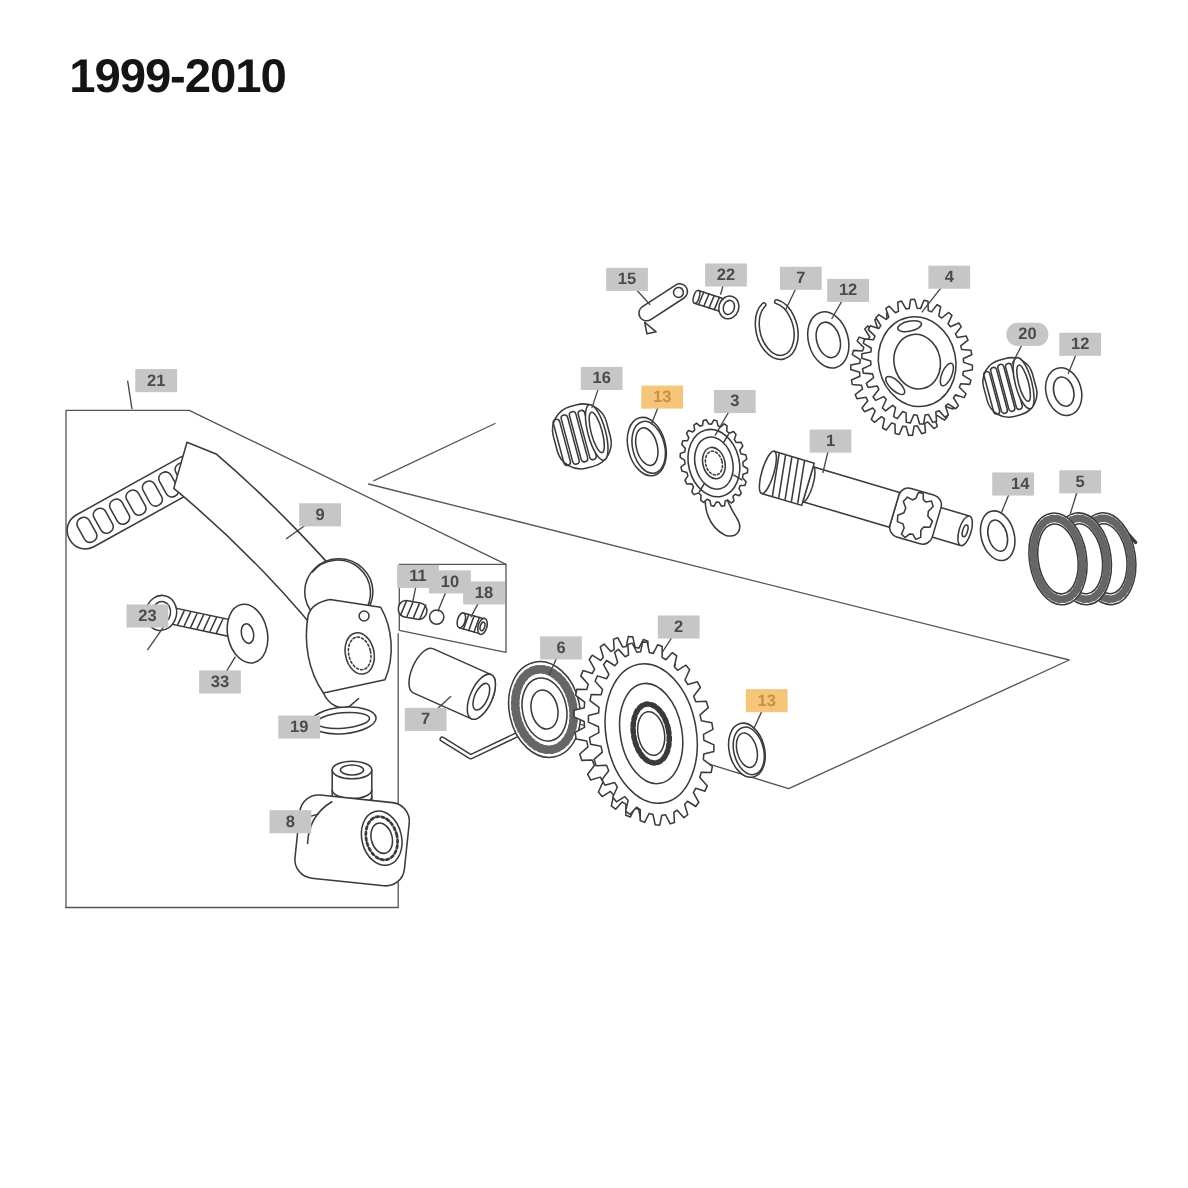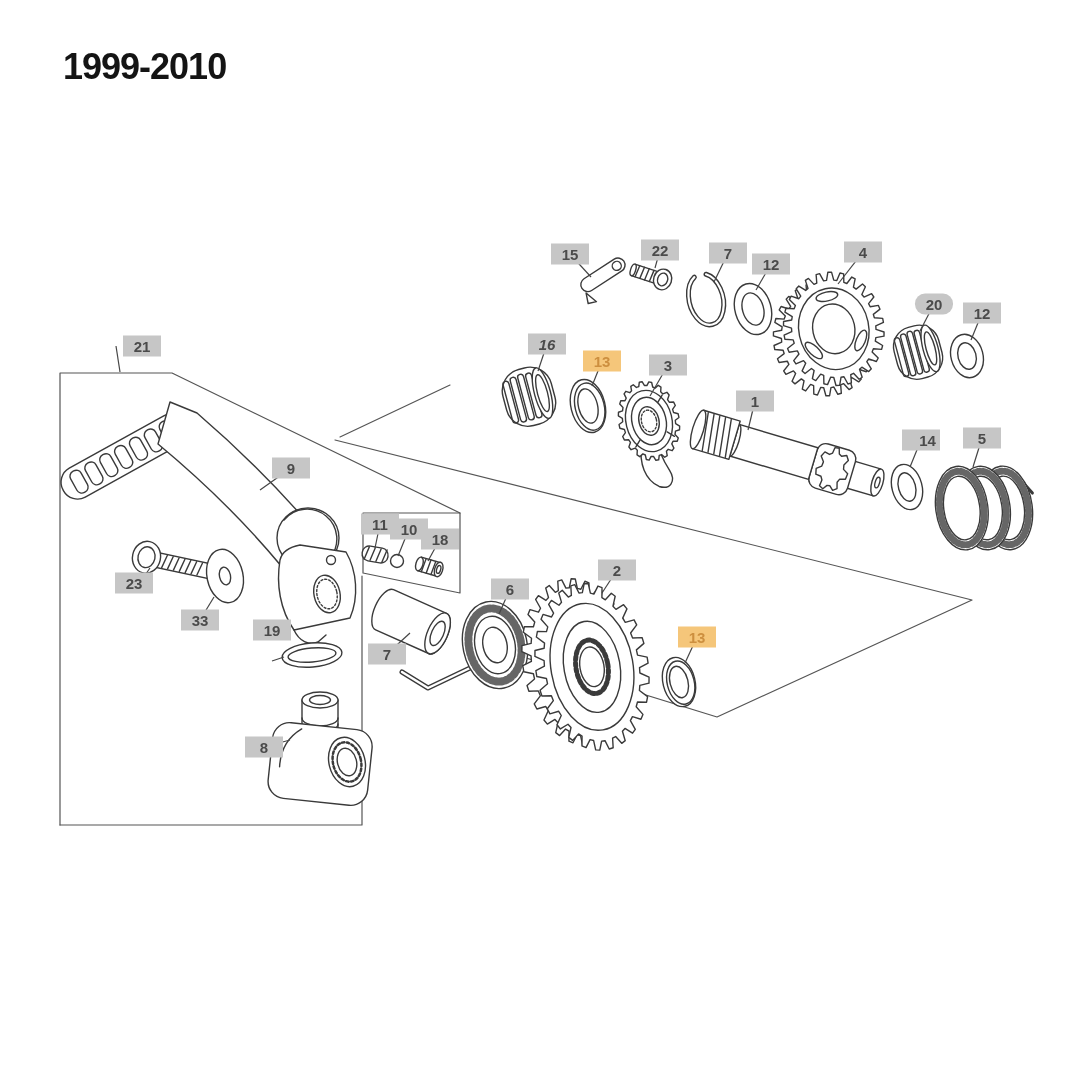--- a/index.html
+++ b/index.html
@@ -1,18 +1,18 @@
 <!DOCTYPE html>
 <html style="--label-bg: #c6c6c6; --label-text: #4b4b4b; --hl-bg: #f5c67a; --hl-text: #cd8f3f;"><head>
 <meta charset="utf-8">
 <style>
   html,body{margin:0;padding:0;background:#fff;}
   .stage{position:relative;width:1080px;height:1080px;background:#ffffff;overflow:hidden;
          font-family:"Liberation Sans",sans-serif;}
-  .title{position:absolute;left:63px;top:46px;font-size:36px;font-weight:700;color:#141414;
+  .title{position:absolute;left:63px;top:46px;font-size:43px;font-weight:700;color:#141414;
          letter-spacing:-1px;}
   #art,#leaders{position:absolute;left:0;top:0;}
   #art ellipse,#art circle,#art rect,#art path,#art line{
       stroke:#3a3a3a;stroke-width:1.4;fill:none;stroke-linejoin:round;stroke-linecap:round;}
   #art .w{fill:#ffffff;}
   #art .construct{stroke:#555;stroke-width:1.2;}
   #leaders line{stroke:#454545;stroke-width:1.2;}
   .callout{position:absolute;transform:translate(-50%,-50%);min-width:38px;height:21px;
            padding:0 3px;box-sizing:border-box;display:flex;align-items:center;justify-content:center;
            font-size:15px;font-weight:700;background:var(--label-bg,#c6c6c6);color:var(--label-text,#4b4b4b);
@@ -298,34 +298,34 @@
     </svg>
 
   <div id="callout-layer">
       <div class="callout" style="left: 570px; top: 254px;">15</div>
       <div class="callout" style="left: 660px; top: 250px;">22</div>
       <div class="callout" style="left: 728px; top: 253px;">7</div>
       <div class="callout" style="left: 771px; top: 264px;">12</div>
       <div class="callout" style="left: 863px; top: 252px;">4</div>
       <div class="callout" style="left: 934px; top: 304px; border-radius: 10px;">20</div>
       <div class="callout" style="left: 982px; top: 313px;">12</div>
-      <div class="callout" style="left: 547px; top: 344px; font-style: italic;">16</div>
+      <div class="callout" style="left: 547px; top: 344px;">16</div>
       <div class="callout hl" style="left: 602px; top: 361px;">13</div>
       <div class="callout" style="left: 668px; top: 365px;">3</div>
       <div class="callout" style="left: 755px; top: 401px;">1</div>
       <div class="callout" style="left: 921px; top: 440px; padding-left: 16px;">14</div>
       <div class="callout" style="left: 982px; top: 438px;">5</div>
       <div class="callout" style="left: 116px; top: 346px; margin-left: 26px;">21</div>
       <div class="callout" style="left: 291px; top: 468px;">9</div>
       <div class="callout" style="left: 380px; top: 524px;">11</div>
       <div class="callout" style="left: 409px; top: 529px;">10</div>
       <div class="callout" style="left: 440px; top: 539px;">18</div>
-      <div class="callout" style="left: 134px; top: 583px; text-align: center;">23</div>
+      <div class="callout" style="left: 134px; top: 560px; text-align: center;">23</div>
       <div class="callout" style="left: 200px; top: 620px;">33</div>
-      <div class="callout" style="left: 272px; top: 630px;">19</div>
+      <div class="callout" style="left: 272px; top: 661px;">19</div>
       <div class="callout" style="left: 387px; top: 654px;">7</div>
       <div class="callout" style="left: 510px; top: 589px;">6</div>
       <div class="callout" style="left: 617px; top: 570px;">2</div>
       <div class="callout hl" style="left: 697px; top: 637px;">13</div>
       <div class="callout" style="left: 264px; top: 747px;">8</div>
     </div>
 
 </div>
 
 </body></html>

